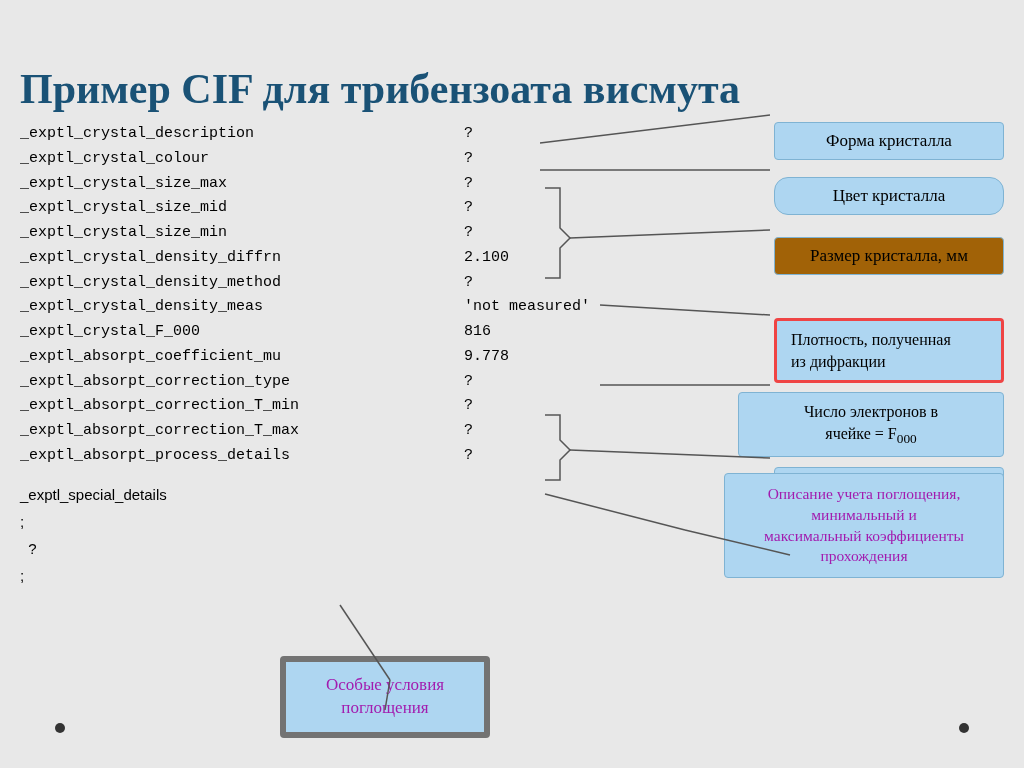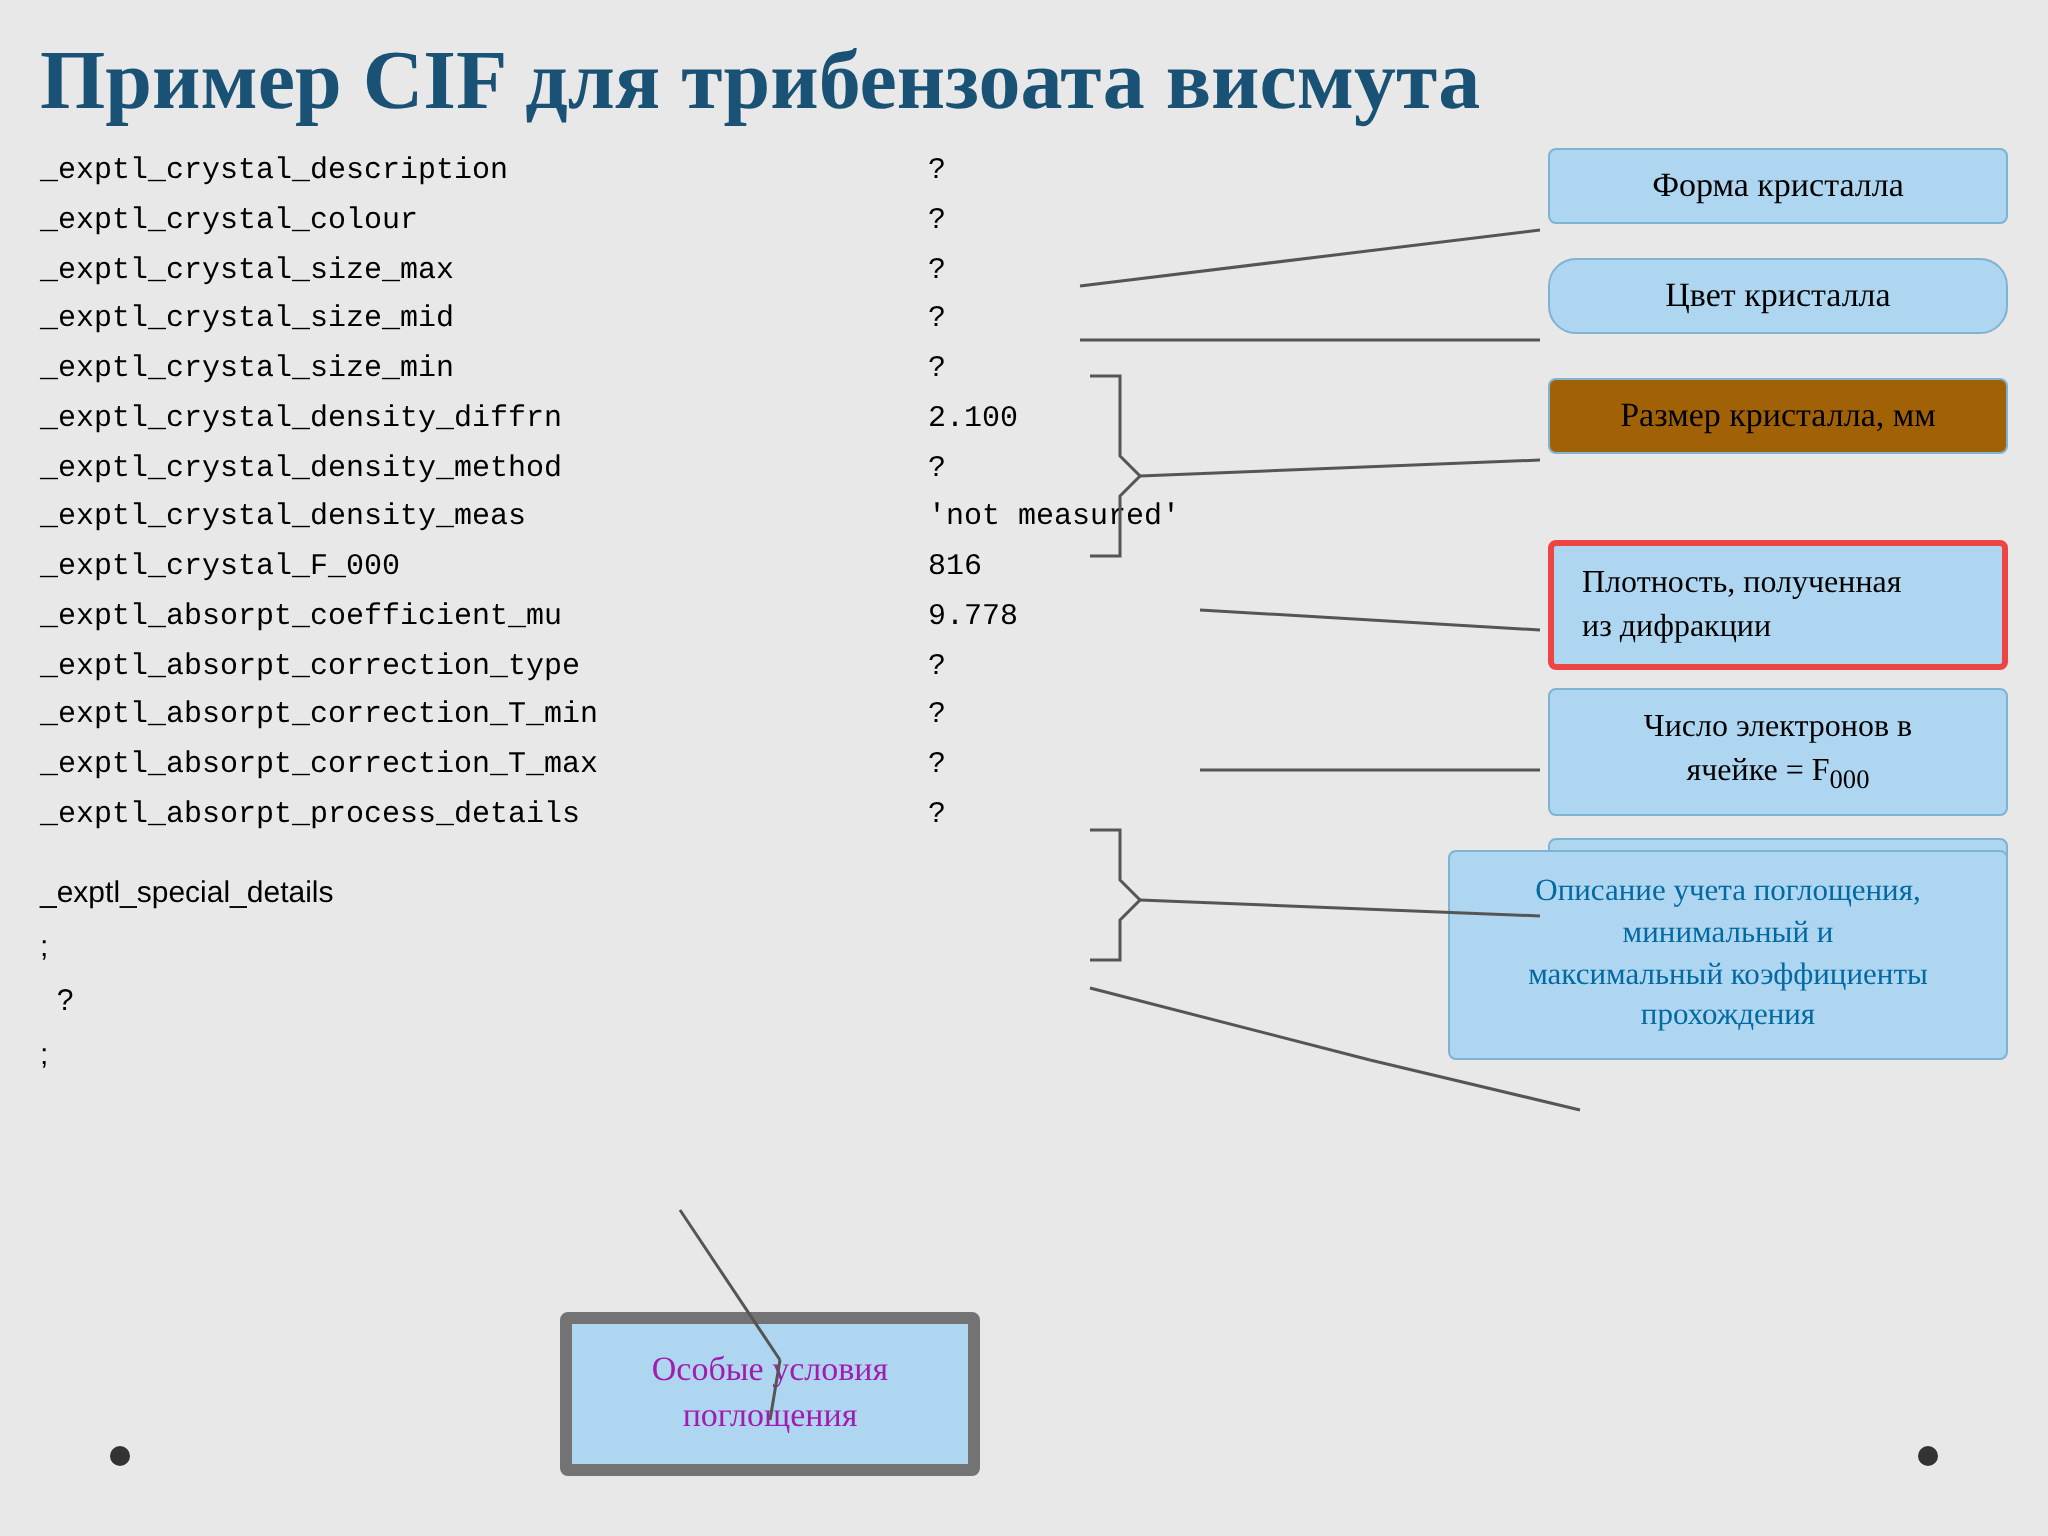--- a/index.html
+++ b/index.html
@@ -12,20 +12,21 @@
       overflow: hidden;
       position: relative;
     }
 
     .title {
       font-size: 42px;
       font-weight: bold;
       color: #1a5276;
       padding: 18px 20px 10px 20px;
       line-height: 1.1;
+      margin-top: 48px;
     }
 
     .code-block {
       font-family: 'Courier New', Courier, monospace;
       font-size: 15px;
       color: #000;
       line-height: 1.65;
       min-width: 420px;
     }
 
@@ -116,39 +117,39 @@
   </div>
 
   <div style="position:absolute; top: 115px; right: 20px; width: 230px; background:#a16207; border:1px solid #7fb3d3; border-radius:4px; padding:8px 14px; font-size:17px; text-align:center; color:#000;">
     <span>Размер кристалла, мм</span>
   </div>
 
   <div style="position:absolute; top: 196px; right: 20px; width: 230px; background:#aed6f1; border:3px solid #ef4444; border-radius:4px; padding:8px 14px; font-size:16px; text-align:left; color:#000; line-height:1.35;">
     <span>Плотность, полученная<br>из дифракции</span>
   </div>
 
-  <div style="position:absolute; top: 270px; right: 20px; width: 230px; background:#aed6f1; border:1px solid #7fb3d3; border-radius:4px; padding:8px 14px; font-size:16px; text-align:center; color:#000; line-height:1.35;">
+  <div style="position:absolute; top: 270px; right: 20px; width: 266px; background:#aed6f1; border:1px solid #7fb3d3; border-radius:4px; padding:8px 14px; font-size:16px; text-align:center; color:#000; line-height:1.35;">
     <span>Число электронов в<br>ячейке = F<sub>000</sub></span>
   </div>
 
   <div style="position:absolute; top: 345px; right: 20px; width: 230px; background:#aed6f1; border:1px solid #7fb3d3; border-radius:4px; padding:8px 14px; font-size:16px; text-align:center; color:#000; line-height:1.35;">
     <span>Коэффициент<br>поглощения</span>
   </div>
 
 </div>
 
 <div style="position: relative; padding: 8px 20px 0 20px; margin-top: 4px;">
   <div class="special-code">
     <div>_exptl_special_details</div>
     <div>;</div>
     <div>&nbsp; ?</div>
     <div>;</div>
   </div>
 
-  <div style="position:absolute; top: 0px; right: 20px; width: 280px; background:#aed6f1; border:1px solid #7fb3d3; border-radius:4px; padding:10px 14px; font-size:15.5px; text-align:center; color:#0369a1; line-height:1.35;">
+  <div style="position:absolute; top: 0px; right: 20px; width: 280px; background:#aed6f1; border:1px solid #7fb3d3; border-radius:4px; padding:10px 14px; font-size:15.5px; text-align:center; color:#a21caf; line-height:1.35;">
     <span>Описание учета поглощения,<br>минимальный и<br>максимальный коэффициенты<br>прохождения</span>
   </div>
 </div>
 
 <div style="position:absolute; bottom: 30px; left: 280px; width: 210px; background:#aed6f1; border:6px solid #737373; border-radius:4px; padding:12px 16px; font-size:17px; text-align:center; color:#a21caf; line-height:1.35;">
   <span>Особые условия<br>поглощения</span>
 </div>
 
 <div class="dot" style="bottom:35px; left:55px;"></div>
 <div class="dot" style="bottom:35px; right:55px;"></div>

